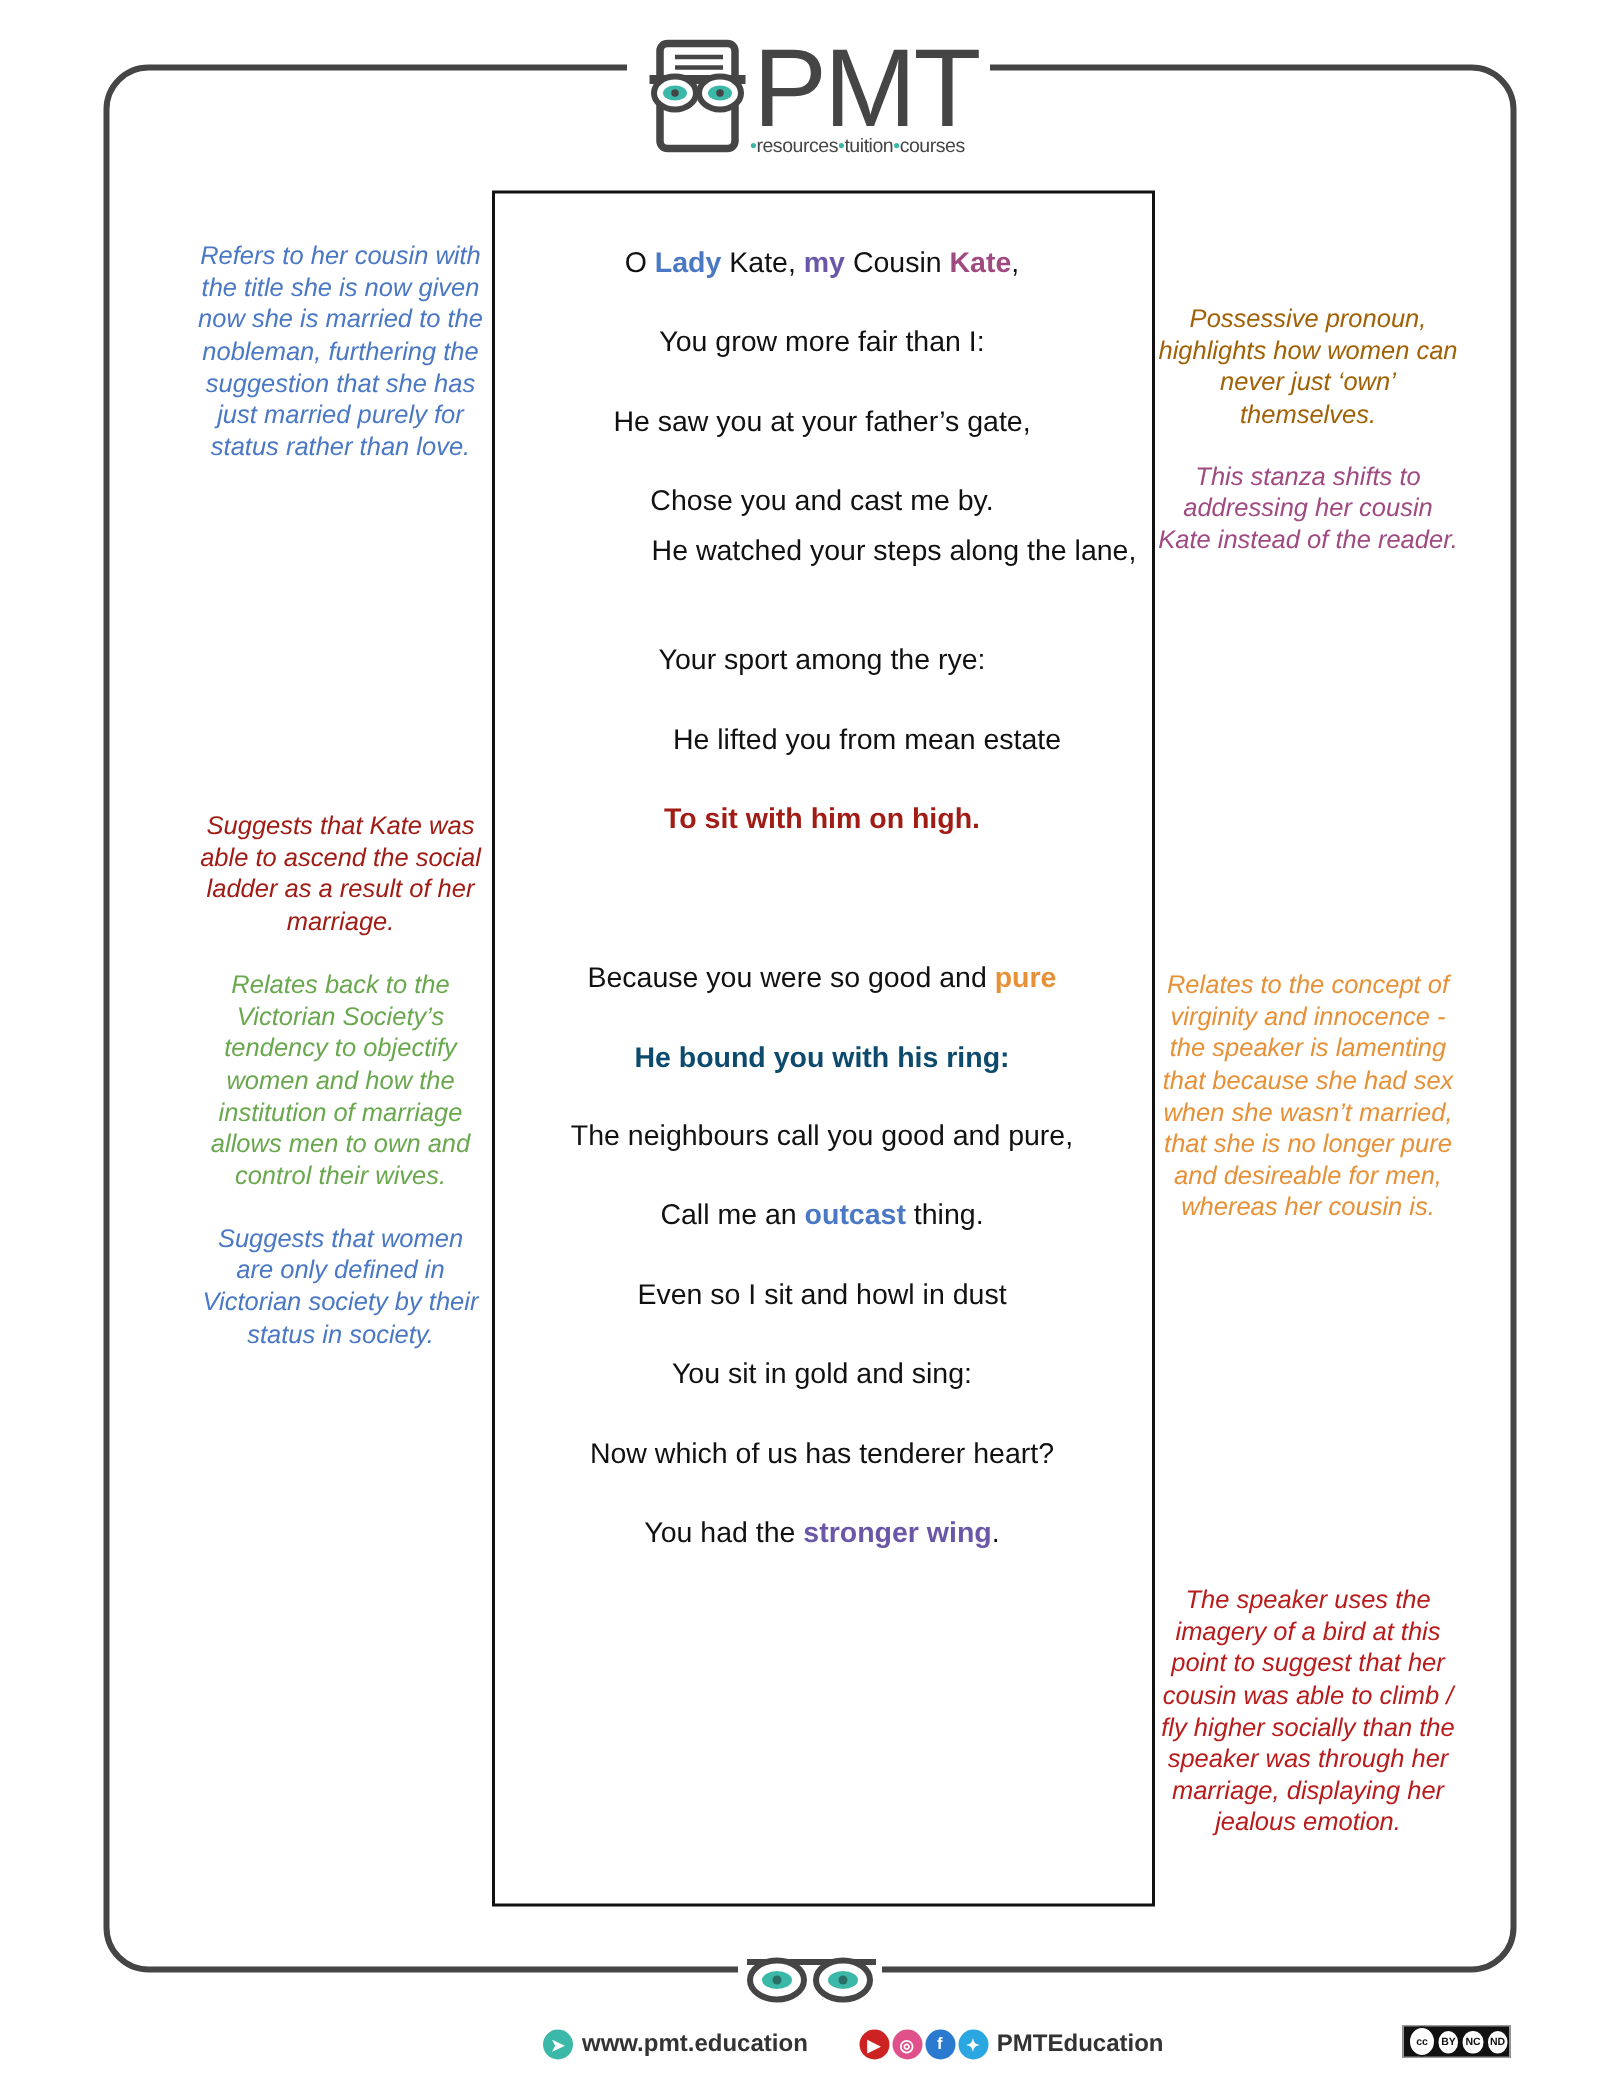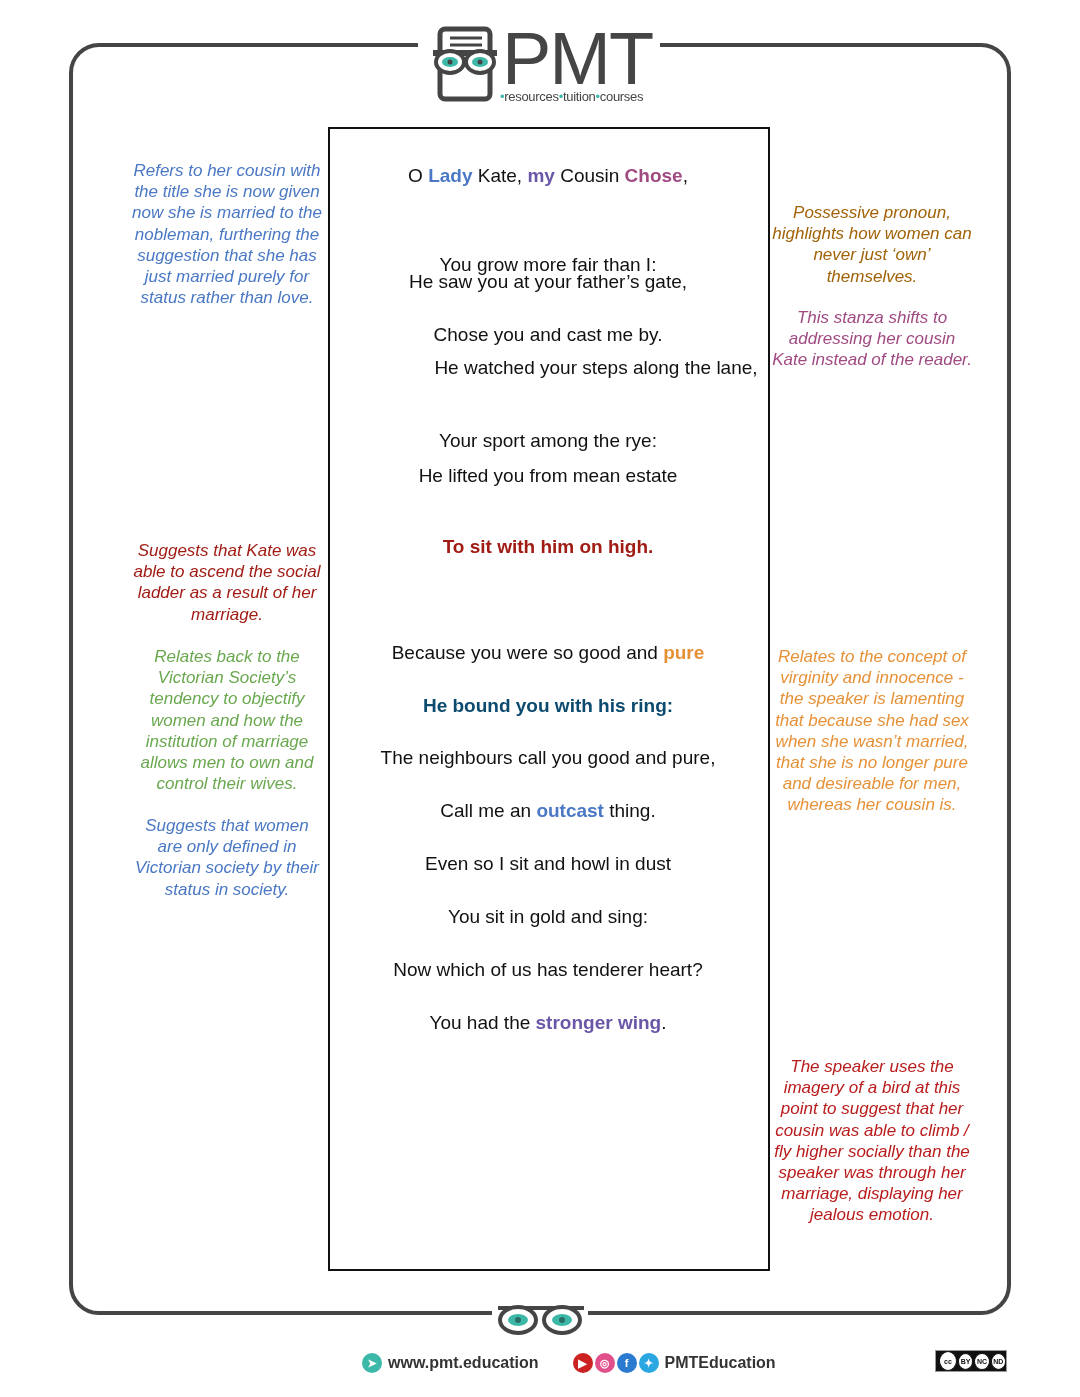--- a/index.html
+++ b/index.html
@@ -43,27 +43,27 @@
     <circle cx="50" cy="36" r="2.5" fill="#454545"></circle>
   </svg>
   <div class="logo-text">PMT</div>
   <div class="logo-tag">
     <span class="dot">•</span><span>resources</span><span class="dot">•</span><span>tuition</span><span class="dot">•</span><span>courses</span>
   </div>
 </div>
 
 <div class="poem-box"></div>
 <div id="poem">
-    <div class="poem-line" style="top: 165px;"><span>O </span><span class="hl" style="color: rgb(74, 120, 196);">Lady</span><span> Kate, </span><span class="hl" style="color: rgb(106, 87, 168);">my</span><span> Cousin </span><span class="hl" style="color: rgb(160, 74, 130);">Chose</span><span>,</span></div>
-    <div class="poem-line" style="top: 218px; margin-top: 36px;"><span>You grow more fair than I:</span></div>
+    <div class="poem-line" style="top: 165px;"><span>O </span><span class="hl" style="color: rgb(74, 120, 196);">Lady</span><span> Kate, </span><span class="hl" style="color: rgb(106, 87, 168);">my</span><span> Cousin </span><span class="hl" style="color: rgb(160, 74, 130);">Kate</span><span>,</span></div>
+    <div class="poem-line" style="top: 218px;"><span>You grow more fair than I:</span></div>
     <div class="poem-line" style="top: 271px;"><span>He saw you at your father’s gate,</span></div>
     <div class="poem-line" style="top: 324px;"><span>Chose you and cast me by.</span></div>
     <div class="poem-line" style="top: 357px; padding-left: 48px;"><span>He watched your steps along the lane,</span></div>
     <div class="poem-line" style="top: 430px;"><span>Your sport among the rye:</span></div>
-    <div class="poem-line" style="top: 465px;"><span>He lifted you from mean estate</span></div>
+    <div class="poem-line" style="top: 483px; padding-left: 30px;"><span>He lifted you from mean estate</span></div>
     <div class="poem-line" style="top: 536px;"><span class="hl" style="color: rgb(160, 28, 20);">To sit with him on high.</span></div>
     <div class="poem-line" style="top: 642px;"><span>Because you were so good and </span><span class="hl" style="color: rgb(230, 145, 56);">pure</span></div>
     <div class="poem-line" style="top: 695px;"><span class="hl" style="color: #0c4a6e;">He bound you with his ring:</span></div>
     <div class="poem-line" style="top: 747px;"><span>The neighbours call you good and pure,</span></div>
     <div class="poem-line" style="top: 800px;"><span>Call me an </span><span class="hl" style="color: rgb(74, 120, 196);">outcast</span><span> thing.</span></div>
     <div class="poem-line" style="top: 853px;"><span>Even so I sit and howl in dust</span></div>
     <div class="poem-line" style="top: 906px;"><span>You sit in gold and sing:</span></div>
     <div class="poem-line" style="top: 959px;"><span>Now which of us has tenderer heart?</span></div>
     <div class="poem-line" style="top: 1012px;"><span>You had the </span><span class="hl" style="color: rgb(106, 87, 168);">stronger wing</span><span>.</span></div>
   </div>

